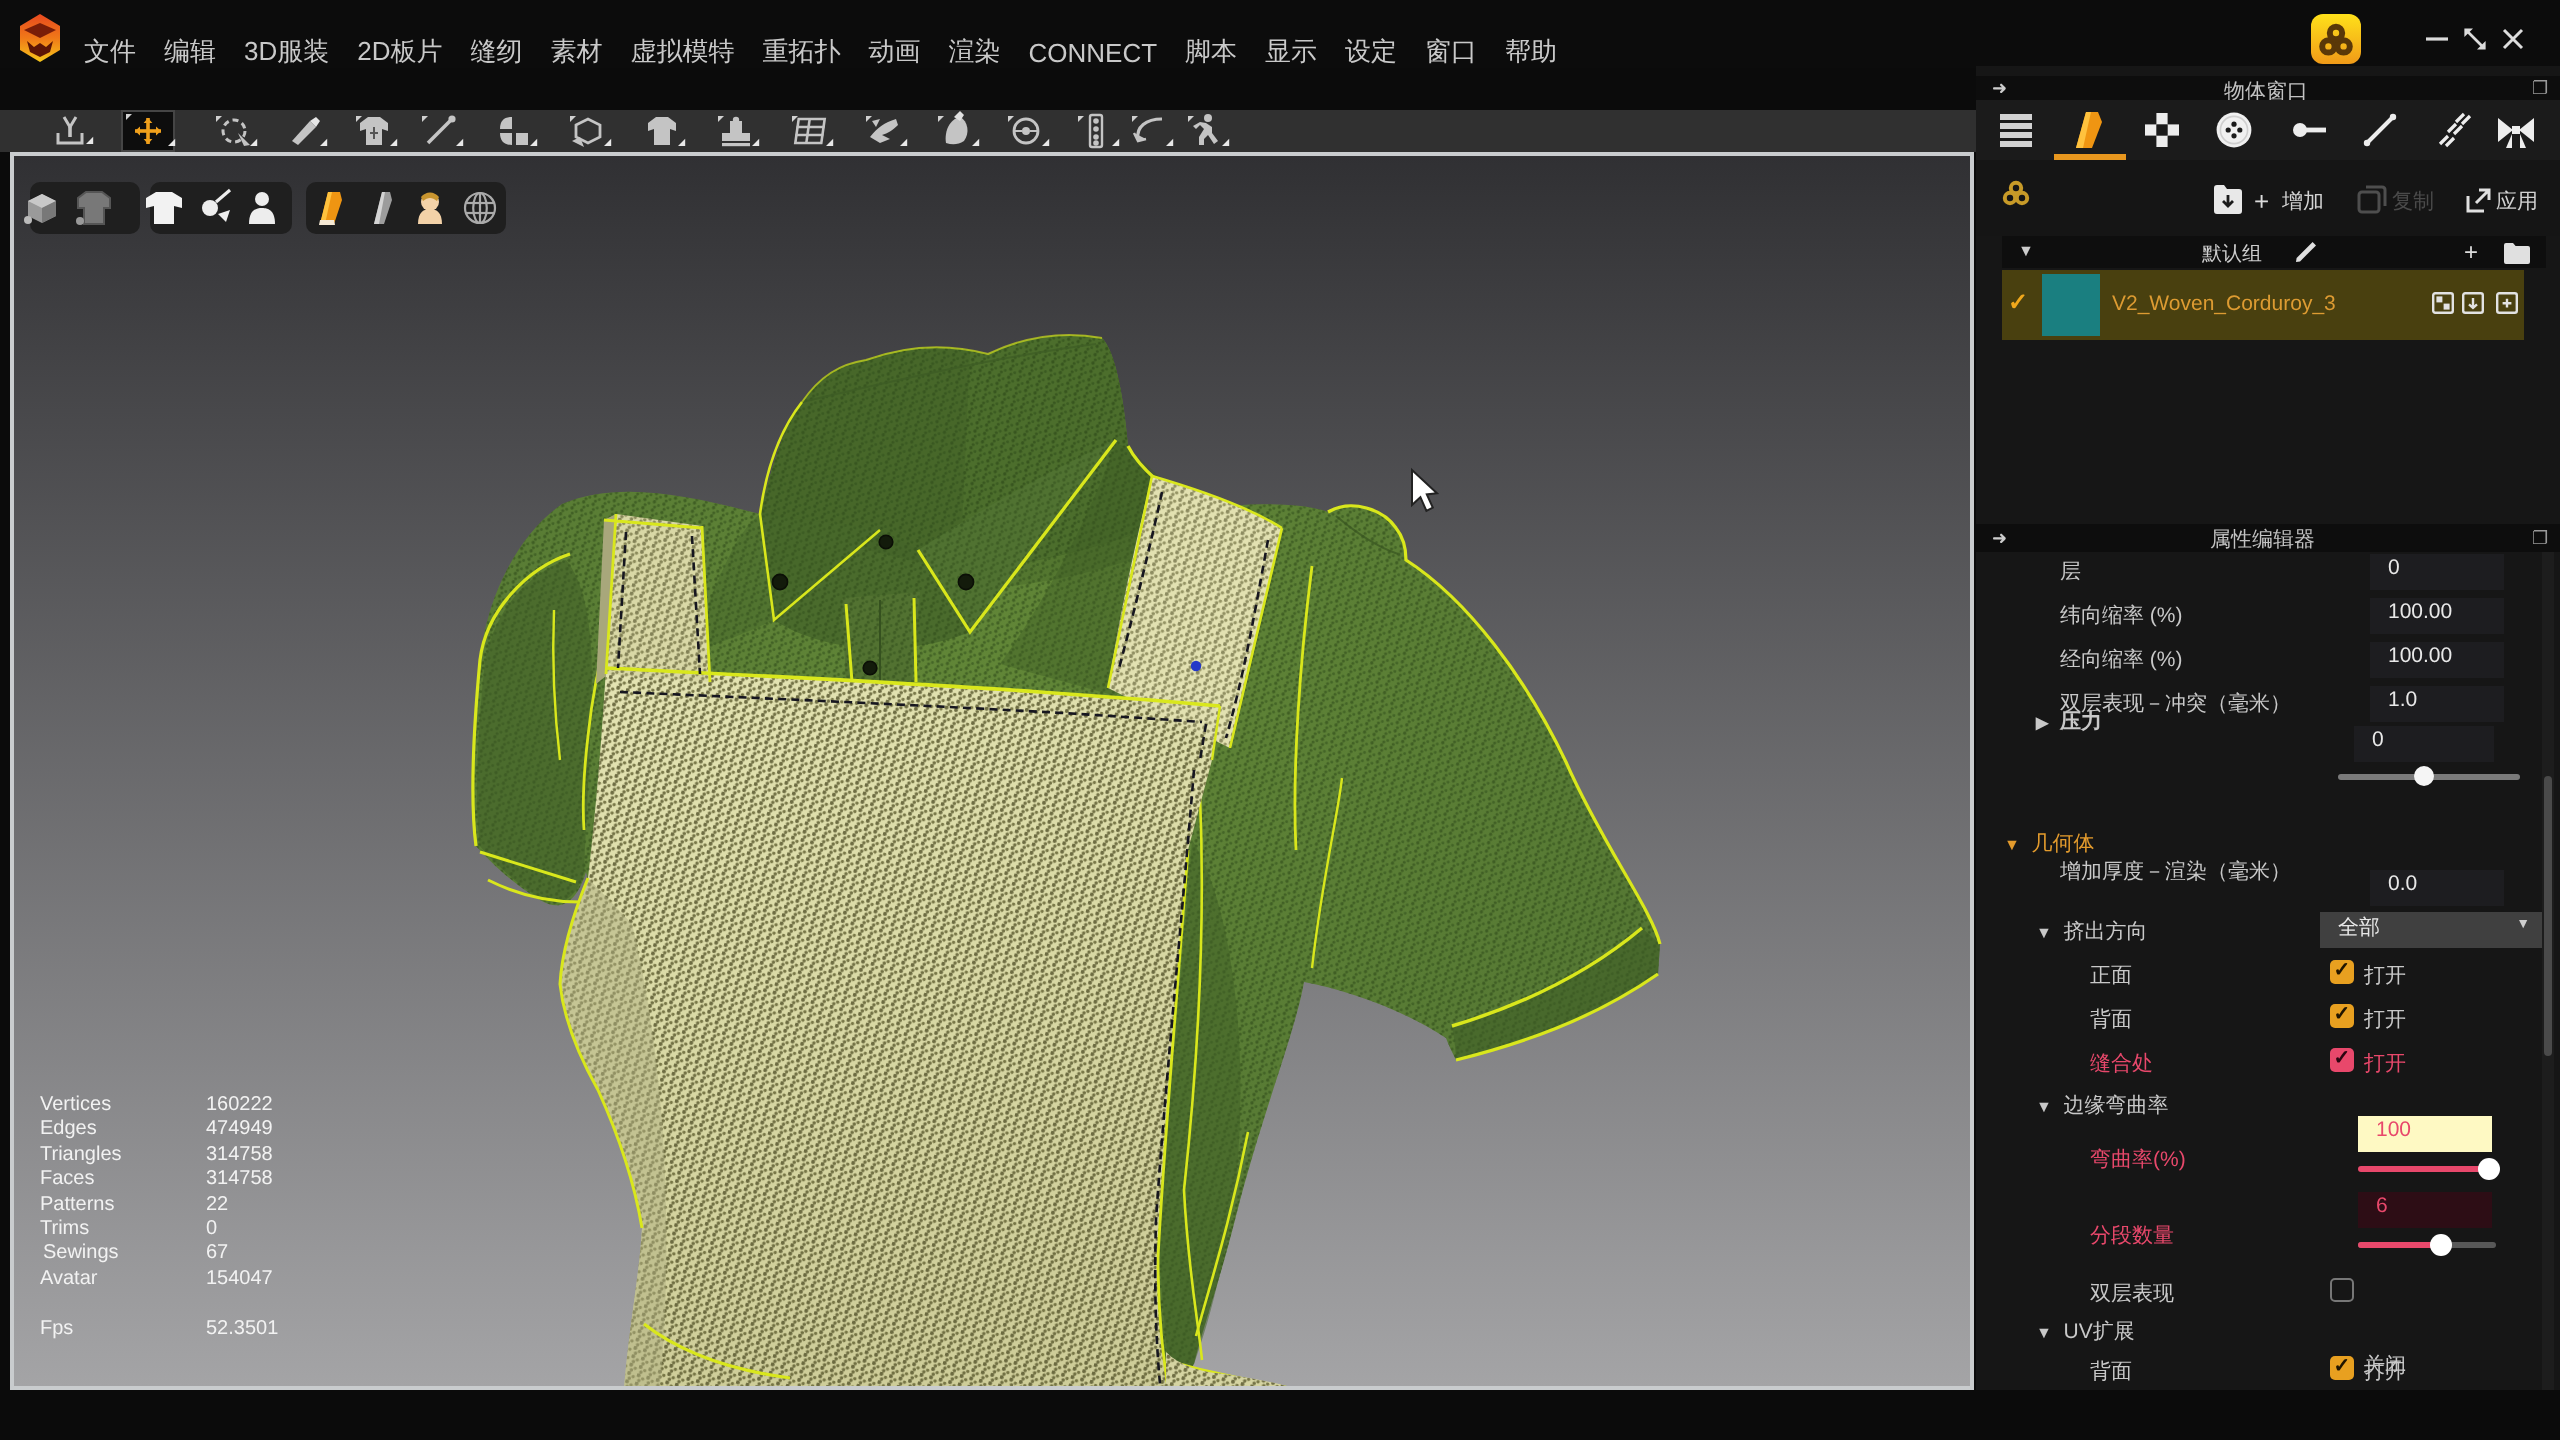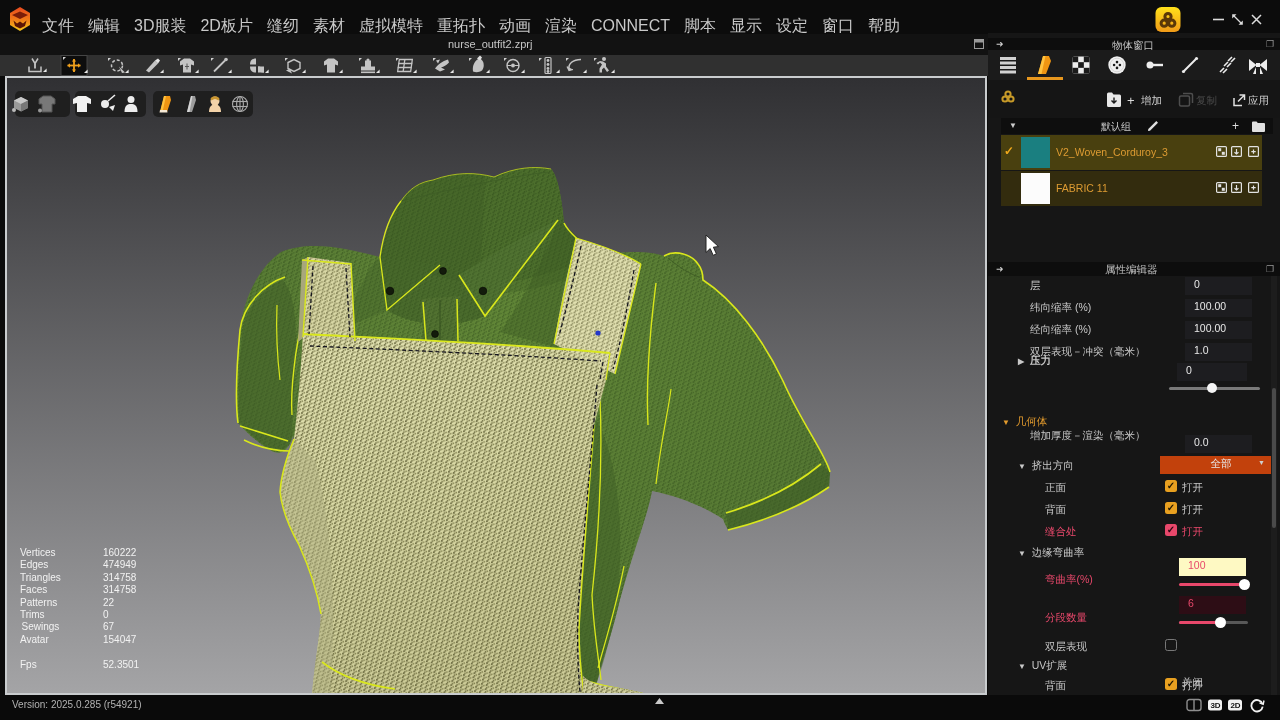--- a/index.html
+++ b/index.html
@@ -3,21 +3,21 @@
 <meta charset="utf-8">
 <style>
   * { margin:0; padding:0; box-sizing:border-box; }
   html,body { width:1280px; height:720px; overflow:hidden; background:#0b0b0b;
     font-family:"Liberation Sans", sans-serif; }
   #app { position:relative; width:1280px; height:720px; }
   
   #menubar { position:absolute; left:0; top:0; width:1280px; height:34px; background:#0c0c0c; }
   #logo { position:absolute; left:9px; top:7px; }
   #menus { position:absolute; left:42px; top:9px; height:34px; display:flex; align-items:center;
-    gap:14px; color:#c9c9c9; font-size:16px; }
+    gap:14px; color:#c9c9c9; font-size:13px; }
   
   #appicon { position:absolute; left:1155px; top:7px; }
   .winbtn { position:absolute; top:0; color:#dcdcdc; font-size:13px; }
   
   #tabbar { position:absolute; left:0; top:34px; width:988px; height:21px; background:#121212; }
   #tabbar .tabtitle { position:absolute; left:448px; top:4px; font-size:11px; color:#c6c6c6; }
   
   #toolbar { position:absolute; left:0; top:55px; width:988px; height:21px; background:#303030; }
   
   #vpframe { position:absolute; left:5px; top:76px; width:982px; height:619px;
@@ -94,27 +94,20 @@
         <path d="M1.2,1.2 L5.5,1.2 L1.2,5.5 Z"></path>
           <path d="M11.8,11.8 L7.5,11.8 L11.8,7.5 Z"></path>
         <line x1="2.5" y1="2.5" x2="10.5" y2="10.5" stroke="#dcdcdc" stroke-width="1.3"></line>
       </svg>
     </div>
     <svg class="winbtn" style="left:1251px; top:14px;" width="11" height="11" viewBox="0 0 11 11">
       <path d="M1,1 L10,10 M10,1 L1,10" stroke="#dcdcdc" stroke-width="1.5"></path>
     </svg>
   </div>
 
-  <div id="tabbar">
-    <span class="tabtitle">nurse_outfit2.zprj</span>
-    <svg width="10" height="10" viewBox="0 0 10 10" style="position:absolute;left:974px;top:5px;">
-      <rect x="0.5" y="0.5" width="9" height="9" fill="none" stroke="#9a9a9a"></rect>
-      <rect x="0.5" y="0.5" width="9" height="3" fill="#9a9a9a"></rect>
-    </svg>
-  </div>
 
   <div id="toolbar"><svg width="988" height="21" viewBox="0 0 988 21" id="tbicons">
     <defs>
       <path id="ctri" d="M0,0 L3.6,0 L3.6,-3.6 Z" fill="#e8e8e8"></path>
       <path id="ftri" d="M0,0 L4,0 L0,4 Z" fill="#0c0c0c"></path>
     </defs>
 
     <g transform="translate(35,10.5)" stroke="#c4c4c4" stroke-width="1.5" fill="none">
       <path d="M-3,-7 L0,-2 L3,-7"></path>
           <path d="M0,-2 L0,3" stroke-width="1.8"></path>
@@ -565,39 +558,20 @@
           <rect x="15.6" y="0.6" width="9.8" height="9.8" rx="1"></rect>
           <path d="M20.5,3 L20.5,8 M18.5,6.2 L20.5,8 L22.5,6.2"></path>
         </g>
         <g fill="none" stroke="#e2e2e2" stroke-width="1.2">
           <rect x="32.6" y="0.6" width="9.8" height="9.8" rx="1"></rect>
           <path d="M37.5,3.4 L37.5,7.8 M35.3,5.6 L39.7,5.6"></path>
         </g>
       </svg>
     </div>
 
-    <div style="position:absolute;left:13px;top:138px;width:261px;height:35px;background:#332c0e;">
-      <div style="position:absolute;left:20px;top:2px;width:29px;height:31px;background:#fcfcfc;"></div>
-      <span style="position:absolute;left:55px;top:11px;font-size:10.5px;color:#dd9b32;">FABRIC 11</span>
-      <svg width="54" height="12" viewBox="0 0 54 12" style="position:absolute;left:215px;top:11px;" class="rowicons">
-        <g fill="none" stroke="#e2e2e2" stroke-width="1.2">
-          <rect x="0.6" y="0.6" width="9.8" height="9.8" rx="1"></rect>
-        </g>
-        <rect x="2.2" y="2.2" width="3" height="3" fill="#e2e2e2"></rect>
-        <rect x="5.8" y="5.8" width="3" height="3" fill="#e2e2e2"></rect>
-        <g fill="none" stroke="#e2e2e2" stroke-width="1.2">
-          <rect x="15.6" y="0.6" width="9.8" height="9.8" rx="1"></rect>
-          <path d="M20.5,3 L20.5,8 M18.5,6.2 L20.5,8 L22.5,6.2"></path>
-        </g>
-        <g fill="none" stroke="#e2e2e2" stroke-width="1.2">
-          <rect x="32.6" y="0.6" width="9.8" height="9.8" rx="1"></rect>
-          <path d="M37.5,3.4 L37.5,7.8 M35.3,5.6 L39.7,5.6"></path>
-        </g>
-      </svg>
-    </div>
 
     <div style="position:absolute;left:0;top:229px;width:292px;height:14px;background:#0d0d0d;">
       <span style="position:absolute;left:117px;top:1px;font-size:10.5px;color:#c2c2c2;">属性编辑器</span>
       <span style="position:absolute;left:8px;top:2px;font-size:9px;color:#ccc;">➜</span>
       <span style="position:absolute;left:278px;top:2px;font-size:9px;color:#999;">❐</span>
     </div>
 
     <div class="prow" style="left:42px;top:246px;">层</div>
     <div class="pfield" style="left:197px;top:244px;">0</div>
     <div class="prow" style="left:42px;top:268px;">纬向缩率 (%)</div>
@@ -608,21 +582,21 @@
     <div class="pfield" style="left:197px;top:310px;">1.0</div>
     <div class="prow" style="left:30px;top:321px;font-weight:bold;"><span style="font-size:8px;">▶</span>&nbsp; 压力</div>
     <div class="pfield" style="left:189px;top:330px;width:70px;">0</div>
     <div style="position:absolute;left:181px;top:354px;width:91px;height:2.5px;background:#7a7a7a;border-radius:2px;"></div>
     <div style="position:absolute;left:219px;top:350px;width:10px;height:10px;border-radius:50%;background:#f5f5f5;"></div>
 
     <div class="prow orange" style="left:14px;top:382px;"><span style="font-size:8px;">▼</span>&nbsp; 几何体</div>
     <div class="prow" style="left:42px;top:396px;">增加厚度－渲染（毫米）</div>
     <div class="pfield" style="left:197px;top:402px;">0.0</div>
     <div class="prow" style="left:30px;top:426px;"><span style="font-size:8px;">▼</span>&nbsp; 挤出方向</div>
-    <div class="pfield" style="left:172px;top:423px;width:113px;background:#c2410c;text-align:center;">全部<span style="position:absolute;right:8px;top:3px;font-size:7px;color:#cfcfcf;">▼</span></div>
+    <div class="pfield" style="left:172px;top:423px;width:113px;background:#404040;">全部<span style="position:absolute;right:8px;top:3px;font-size:7px;color:#cfcfcf;">▼</span></div>
     <div class="prow" style="left:57px;top:448px;">正面</div>
     <div class="cb on" style="left:177px;top:447px;">✓</div>
     <div class="prow" style="left:194px;top:448px;">打开</div>
     <div class="prow" style="left:57px;top:470px;">背面</div>
     <div class="cb on" style="left:177px;top:469px;">✓</div>
     <div class="prow" style="left:194px;top:470px;">打开</div>
     <div class="prow pink" style="left:57px;top:492px;">缝合处</div>
     <div class="cb on pinkon" style="left:177px;top:491px;">✓</div>
     <div class="prow pink" style="left:194px;top:492px;">打开</div>
     <div class="prow" style="left:30px;top:513px;"><span style="font-size:8px;">▼</span>&nbsp; 边缘弯曲率</div>
@@ -640,31 +614,13 @@
     <div class="prow" style="left:194px;top:607px;margin-top:36px;">关闭</div>
     <div class="prow" style="left:30px;top:626px;"><span style="font-size:8px;">▼</span>&nbsp; UV扩展</div>
     <div class="prow" style="left:57px;top:646px;">背面</div>
     <div class="cb on" style="left:177px;top:645px;">✓</div>
     <div class="prow" style="left:194px;top:646px;">打开</div>
 
     <div style="position:absolute;left:283px;top:243px;width:6px;height:419px;background:#1d1d1d;"></div>
     <div style="position:absolute;left:283.5px;top:355px;width:4.5px;height:140px;background:#4a4a4a;border-radius:2px;"></div>
   </div>
 
-  <div id="statusbar" style="position:absolute;left:0;top:695px;width:1280px;height:25px;background:#0a0a0a;">
-    <span style="position:absolute;left:12px;top:4px;font-size:10px;color:#b2b2b2;">Version: 2025.0.285 (r54921)</span>
-    <svg style="position:absolute;left:655px;top:3px;" width="9" height="6">
-        <path d="M4.5,0 L9,6 L0,6 Z" fill="#c9c9c9"></path>
-      </svg>
-    <svg width="80" height="15" viewBox="0 0 80 15" style="position:absolute;left:1186px;top:3px;">
-      <rect x="1" y="1.5" width="14" height="11" rx="2.5" fill="none" stroke="#8e8e8e" stroke-width="1.4"></rect>
-      <line x1="8" y1="1.5" x2="8" y2="12.5" stroke="#8e8e8e" stroke-width="1.4"></line>
-      <rect x="22" y="1.5" width="14" height="11" rx="2.5" fill="#f2f2f2"></rect>
-      <text x="24.4" y="10.4" font-size="8" font-weight="bold" fill="#111">3D</text>
-      <rect x="42" y="1.5" width="14" height="11" rx="2.5" fill="#f2f2f2"></rect>
-      <text x="44.4" y="10.4" font-size="8" font-weight="bold" fill="#111">2D</text>
-      <g transform="translate(71,7.5)" fill="none" stroke="#f2f2f2" stroke-width="1.8">
-        <path d="M5.5,-1.5 A5.7,5.7 0 1 0 5.7,1.2"></path>
-        <path d="M2.5,-2.6 L6.2,-1.2 L7,-5" stroke-width="1.4"></path>
-      </g>
-    </svg>
-  </div>
 </div>
 
 </body></html>

